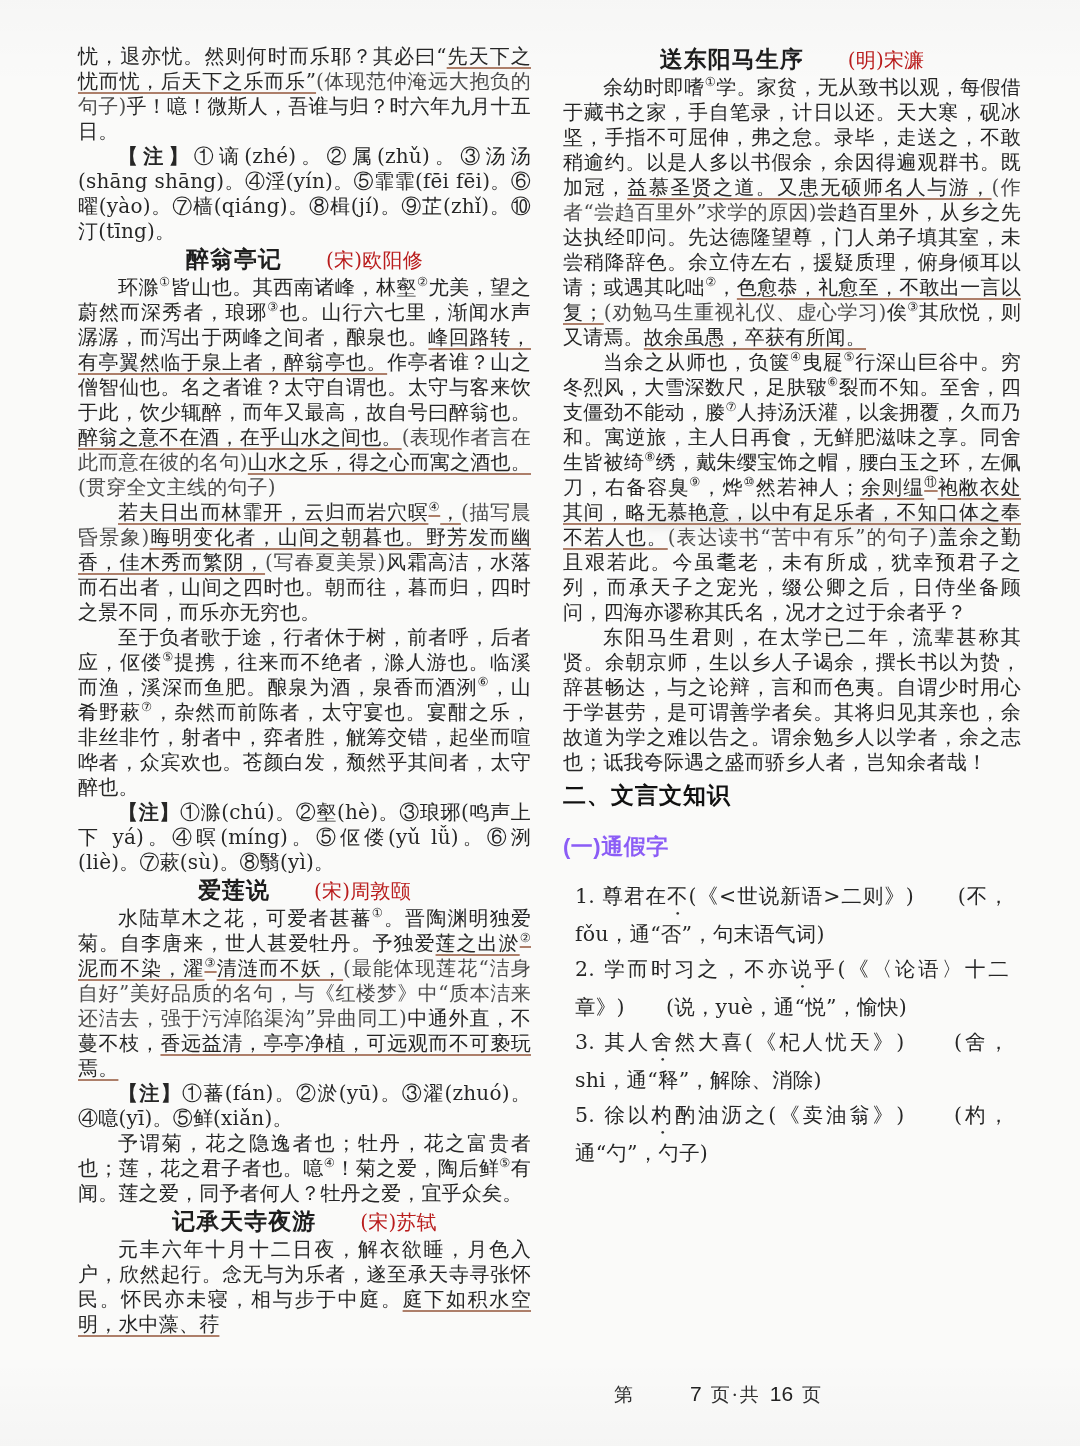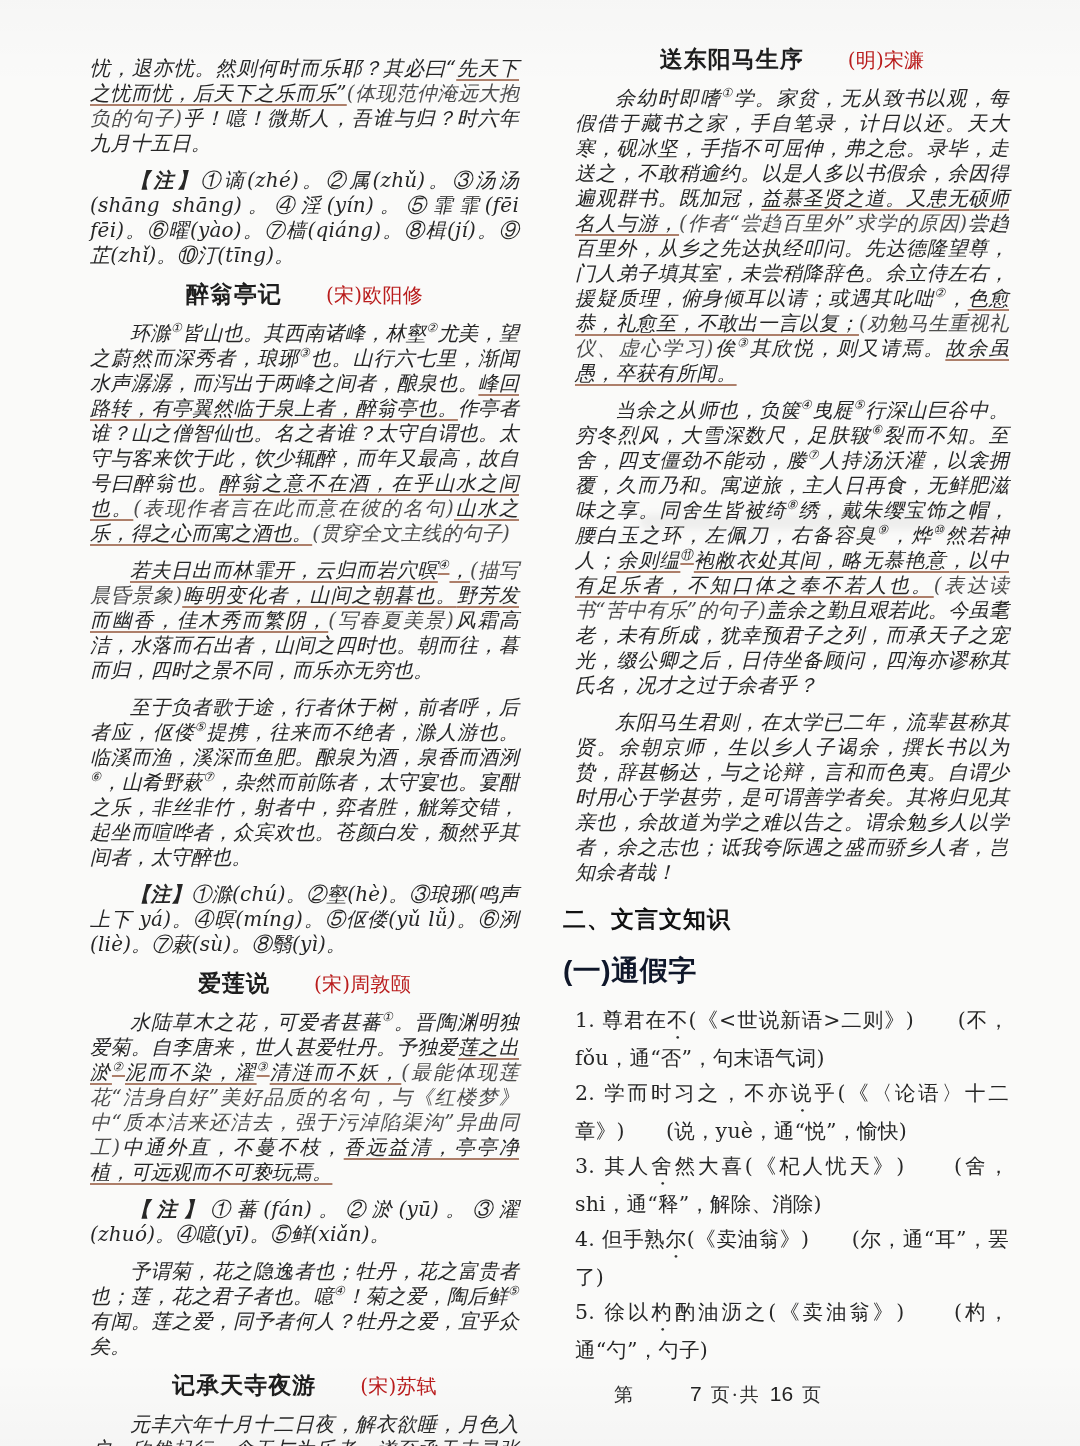--- a/index.html
+++ b/index.html
@@ -6,28 +6,28 @@
   body{
     width:1080px;height:1446px;position:relative;overflow:hidden;
     background:#fafaf9;
     color:#262626;
     font-family:"DejaVu Serif","Liberation Serif",serif;
   }
   .page-shade{position:absolute;inset:0;background:linear-gradient(180deg,rgba(0,0,0,0.015),rgba(0,0,0,0) 6%,rgba(0,0,0,0) 94%,rgba(0,0,0,0.02));pointer-events:none;}
   .col{position:absolute;top:44px;text-align:justify;font-size:20px;line-height:25px;letter-spacing:0.2px;}
   .col-left{left:78px;width:453px;}
   .col-right{left:563px;width:458px;}
-  p.para{margin:12px;font-style:italic;}
+  p.para{margin:0;}
   p.para.indent{text-indent:2em;}
   p.item{margin:5px 12px 0;font-size:20.5px;line-height:30px;}
   .sec-title{display:flex;justify-content:center;align-items:baseline;gap:44px;margin:1px 0;line-height:27px;}
   .sec-title .t{font-weight:700;font-size:23px;letter-spacing:1px;color:#1e1e1e;}
   .sec-title .a{font-size:20px;color:#b91c1c;}
-  .heading{font-family:"Liberation Sans","DejaVu Sans",sans-serif;font-weight:700;font-size:23px;color:#111;margin:22px 0 0;letter-spacing:1px;}
-  .subheading{font-family:"Liberation Sans","DejaVu Sans",sans-serif;font-weight:700;font-size:28px;color:#0f172a;margin:26px 0 13px;letter-spacing:0.5px;}
+  .heading{font-family:"Liberation Sans","DejaVu Sans",sans-serif;font-weight:700;font-size:23px;color:#111;margin:8px 0 0;letter-spacing:1px;}
+  .subheading{font-family:"Liberation Sans","DejaVu Sans",sans-serif;font-weight:700;font-size:22px;color:#8b5cf6;margin:26px 0 13px;letter-spacing:0.5px;}
   .subheading + p.item{margin-top:22px;}
   .u{text-decoration:underline;text-decoration-color:#ad7f6a;text-decoration-thickness:1.5px;text-underline-offset:4px;}
   .ann{color:#4d4d4d;}
   .b{font-weight:700;}
   .sup{font-size:0.62em;vertical-align:super;line-height:0;}
   .emdot{
     -webkit-text-emphasis:filled dot #333;-webkit-text-emphasis-position:under left;
     text-emphasis:filled dot #333;text-emphasis-position:under left;
   }
   .footer{position:absolute;left:612px;top:1382px;display:flex;align-items:baseline;font-size:19px;color:#2f2f2f;}
@@ -72,21 +72,20 @@
       <span class="a">(明)宋濂</span>
     </div>
     <p class="para indent"><span>余幼时即嗜</span><span class="sup">①</span><span>学。家贫，无从致书以观，每假借于藏书之家，手自笔录，计日以还。天大寒，砚冰坚，手指不可屈伸，弗之怠。录毕，走送之，不敢稍逾约。以是人多以书假余，余因得遍观群书。既加冠，</span><span class="u">益慕圣贤之道。又患无硕师名人与游，</span><span class="ann">(作者“尝趋百里外”求学的原因)</span><span>尝趋百里外，从乡之先达执经叩问。先达德隆望尊，门人弟子填其室，未尝稍降辞色。余立侍左右，援疑质理，俯身倾耳以请；或遇其叱咄</span><span class="sup">②</span><span>，</span><span class="u">色愈恭，礼愈至，不敢出一言以复；</span><span class="ann">(劝勉马生重视礼仪、虚心学习)</span><span>俟</span><span class="sup">③</span><span>其欣悦，则又请焉。</span><span class="u">故余虽愚，卒获有所闻。</span></p>
     <p class="para indent"><span>当余之从师也，负箧</span><span class="sup">④</span><span>曳屣</span><span class="sup">⑤</span><span>行深山巨谷中。穷冬烈风，大雪深数尺，足肤皲</span><span class="sup">⑥</span><span>裂而不知。至舍，四支僵劲不能动，媵</span><span class="sup">⑦</span><span>人持汤沃灌，以衾拥覆，久而乃和。寓逆旅，主人日再食，无鲜肥滋味之享。同舍生皆被绮</span><span class="sup">⑧</span><span>绣，戴朱缨宝饰之帽，腰白玉之环，左佩刀，右备容臭</span><span class="sup">⑨</span><span>，烨</span><span class="sup">⑩</span><span>然若神人；</span><span class="u">余则缊</span><span class="u sup">⑪</span><span class="u">袍敝衣处其间，略无慕艳意，以中有足乐者，不知口体之奉不若人也。</span><span class="ann">(表达读书“苦中有乐”的句子)</span><span>盖余之勤且艰若此。今虽耄老，未有所成，犹幸预君子之列，而承天子之宠光，缀公卿之后，日侍坐备顾问，四海亦谬称其氏名，况才之过于余者乎？</span></p>
     <p class="para indent"><span>东阳马生君则，在太学已二年，流辈甚称其贤。余朝京师，生以乡人子谒余，撰长书以为贽，辞甚畅达，与之论辩，言和而色夷。自谓少时用心于学甚劳，是可谓善学者矣。其将归见其亲也，余故道为学之难以告之。谓余勉乡人以学者，余之志也；诋我夸际遇之盛而骄乡人者，岂知余者哉！</span></p>
     <div class="heading">二、文言文知识</div>
     <div class="subheading">(一)通假字</div>
     <p class="item"><span>1. 尊君在</span><span class="emdot">不</span><span>(《&lt;世说新语&gt;二则》)　　(不，fǒu，通“否”，句末语气词)</span></p>
     <p class="item"><span>2. 学而时习之，不亦</span><span class="emdot">说</span><span>乎(《〈论语〉十二章》)　　(说，yuè，通“悦”，愉快)</span></p>
     <p class="item"><span>3. 其人</span><span class="emdot">舍</span><span>然大喜(《杞人忧天》)　　(舍，shi，通“释”，解除、消除)</span></p>
-    <p class="item"><span>4. 但手熟</span><span class="emdot">尔</span><span>(《卖油翁》)　　(尔，通“耳”，罢了)</span></p>
     <p class="item"><span>5. 徐以</span><span class="emdot">杓</span><span>酌油沥之(《卖油翁》)　　(杓，通“勺”，勺子)</span></p>
   </div>
 
 <div class="footer">
   <span class="lbl">第</span>
   <span class="gap"></span>
   <span class="num">7</span>
   <span class="lbl">页·共</span>
   <span class="num">16</span>
   <span class="lbl">页</span>

